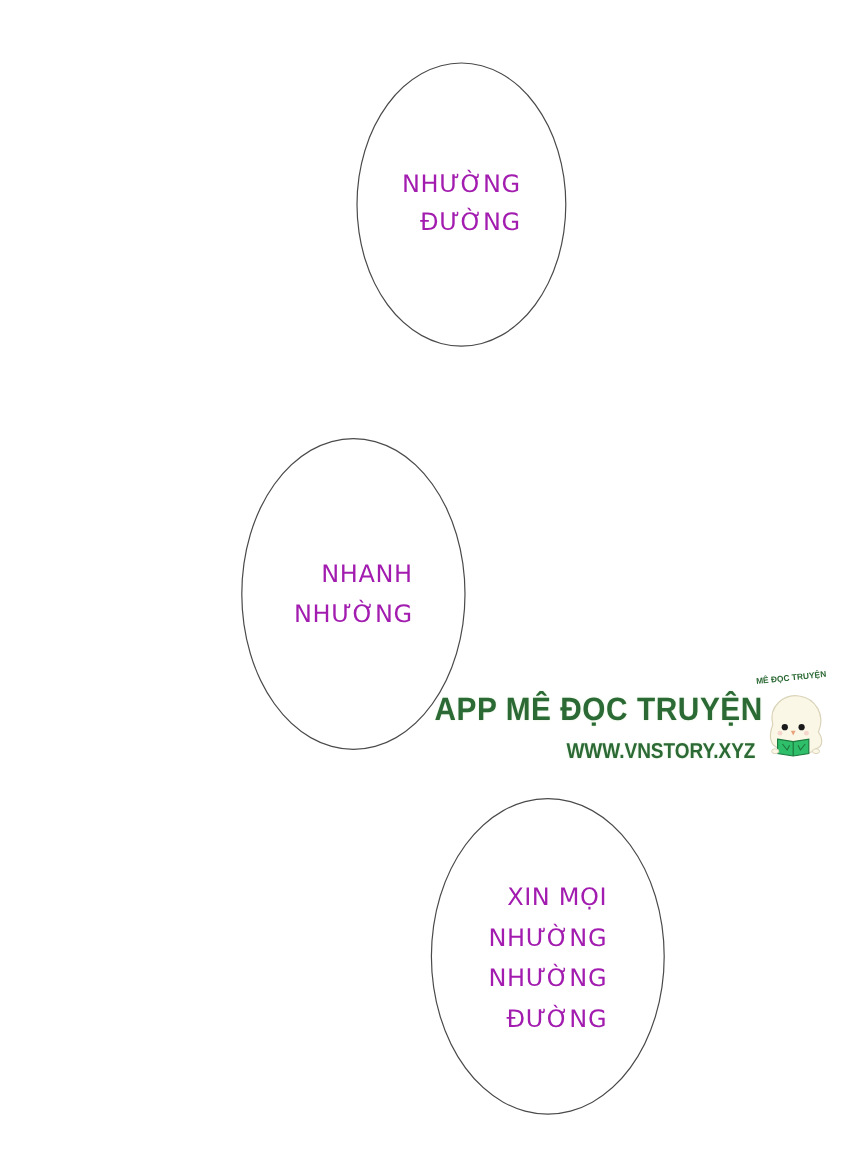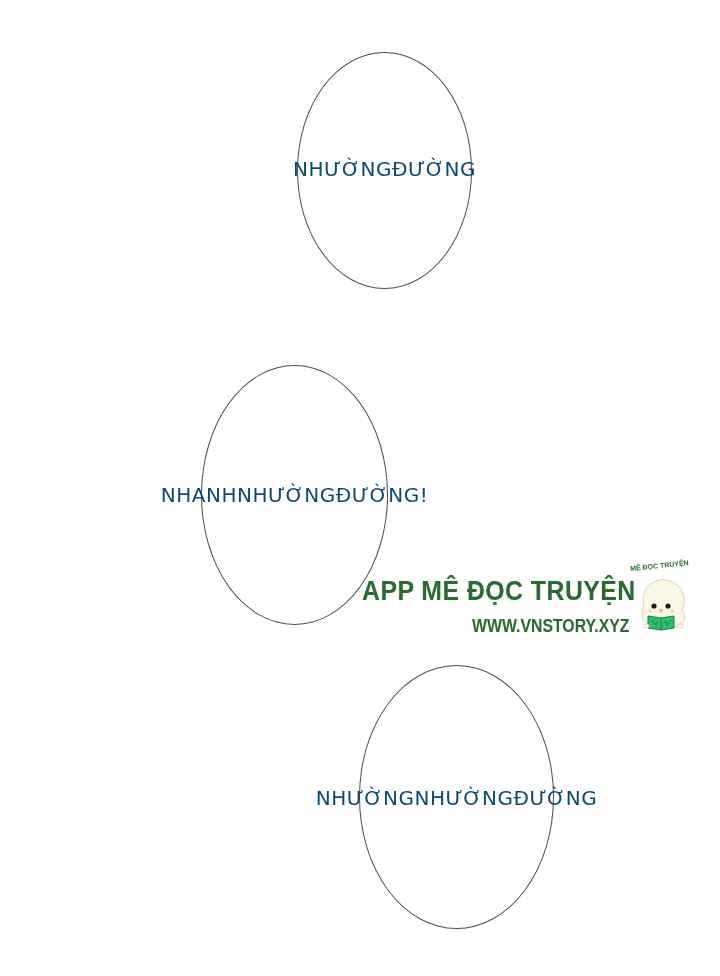--- a/index.html
+++ b/index.html
@@ -15,23 +15,23 @@
       border: 1.5px solid #4a4a4a;
       border-radius: 50%;
       background: #ffffff;
       box-sizing: border-box;
       display: flex;
       align-items: center;
       justify-content: center;
     }
     .bubble-text {
       display: flex;
-      flex-direction: row;
-      align-items: flex-start;
-      color: #0c4a6e;
+      flex-direction: column;
+      align-items: flex-end;
+      color: #a21caf;
       font-family: "DejaVu Sans", sans-serif;
       font-size: 20px;
       line-height: 32px;
       letter-spacing: 0.5px;
       text-align: center;
     }
     #bubble-1 { left: 297px; top: 52px; width: 175px; height: 237px; }
     #bubble-1 .bubble-text { margin-top: -3px; }
     #bubble-2 { left: 201px; top: 365px; width: 187px; height: 260px; }
     #bubble-2 .bubble-text { line-height: 33px; }
@@ -91,26 +91,26 @@
   <div class="bubble-text">
     <span>NHƯỜNG</span>
     <span>ĐƯỜNG</span>
   </div>
 </div>
 
 <div id="bubble-2" class="bubble">
   <div class="bubble-text">
     <span>NHANH</span>
     <span>NHƯỜNG</span>
-    <span>ĐƯỜNG!</span>
   </div>
 </div>
 
 <div id="bubble-3" class="bubble">
   <div class="bubble-text">
+    <span>XIN MỌI</span>
     <span>NHƯỜNG</span>
     <span>NHƯỜNG</span>
     <span>ĐƯỜNG</span>
   </div>
 </div>
 
 <div class="watermark">
   <div class="wm-title">APP MÊ ĐỌC TRUYỆN</div>
   <div class="wm-url">WWW.VNSTORY.XYZ</div>
   <div class="wm-small">MÊ ĐỌC TRUYỆN</div>

